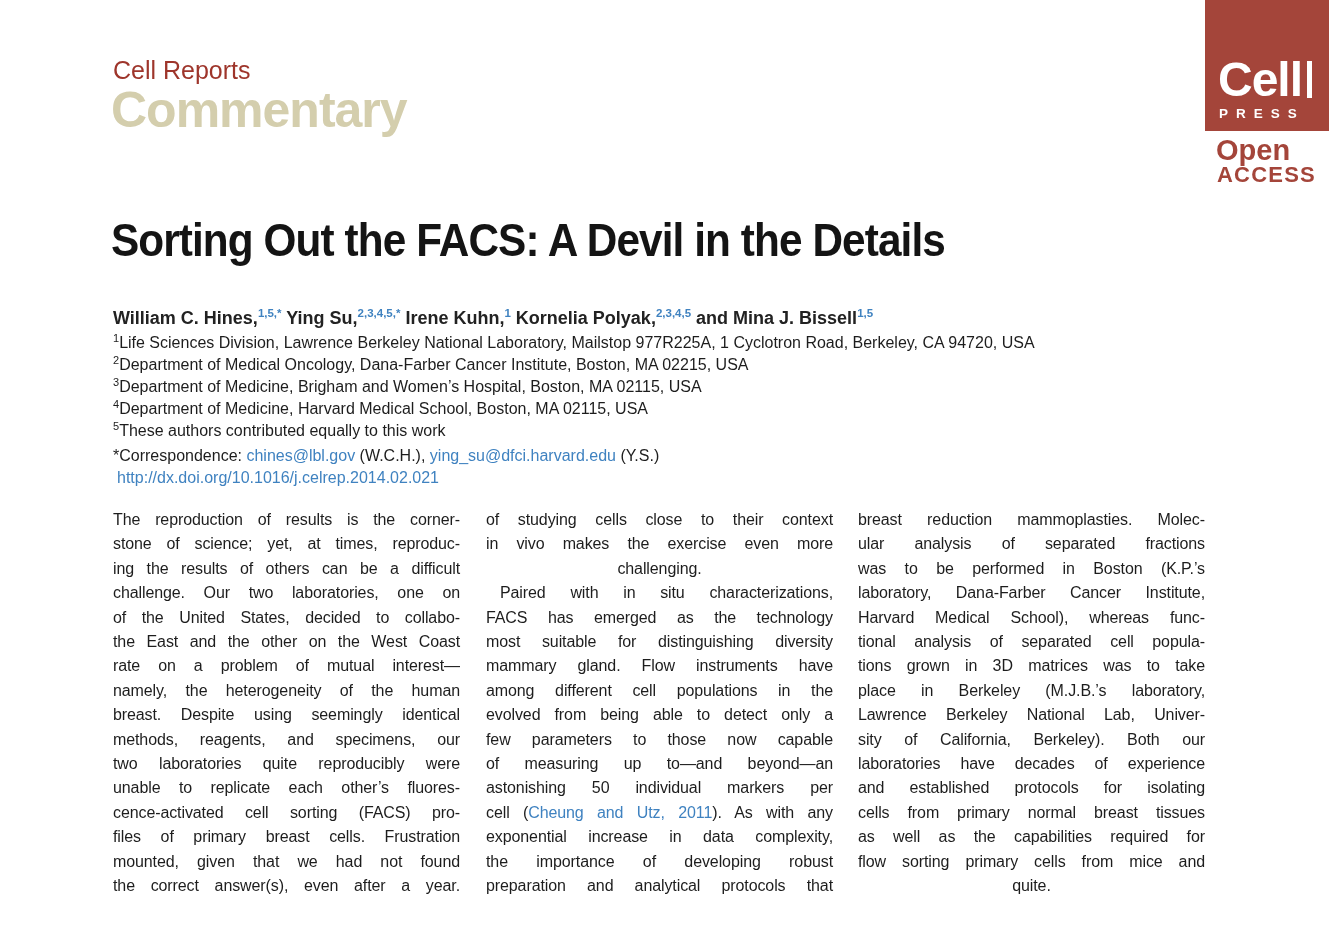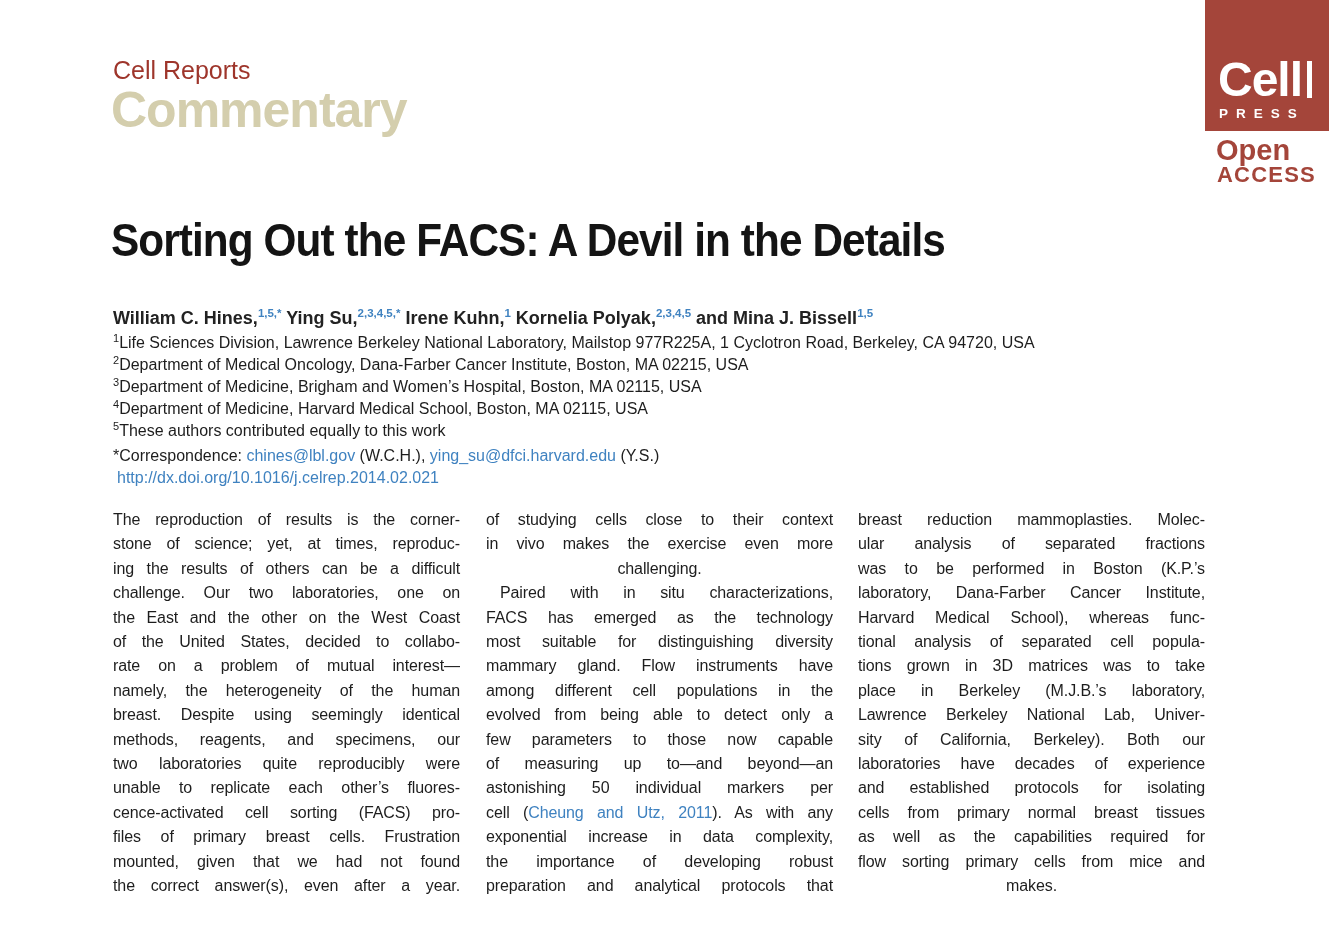--- a/index.html
+++ b/index.html
@@ -74,22 +74,22 @@
 
   <div class="corr"><span>*Correspondence: </span><a class="link">chines@lbl.gov</a><span> (W.C.H.), </span><a class="link">ying_su@dfci.harvard.edu</a><span> (Y.S.)</span></div>
 
   <div class="doi-line"><a class="link">http://dx.doi.org/10.1016/j.celrep.2014.02.021</a></div>
 
   <div class="col" id="col0" style="left:113px">
       <div class="ln j">The reproduction of results is the corner-</div>
       <div class="ln j">stone of science; yet, at times, reproduc-</div>
       <div class="ln j">ing the results of others can be a difficult</div>
       <div class="ln j">challenge. Our two laboratories, one on</div>
+      <div class="ln j">of the United States, decided to collabo-</div>
       <div class="ln j">the East and the other on the West Coast</div>
-      <div class="ln j">of the United States, decided to collabo-</div>
       <div class="ln j">rate on a problem of mutual interest—</div>
       <div class="ln j">namely, the heterogeneity of the human</div>
       <div class="ln j">breast. Despite using seemingly identical</div>
       <div class="ln j">methods, reagents, and specimens, our</div>
       <div class="ln j">two laboratories quite reproducibly were</div>
       <div class="ln j">unable to replicate each other’s fluores-</div>
       <div class="ln j">cence-activated cell sorting (FACS) pro-</div>
       <div class="ln j">files of primary breast cells. Frustration</div>
       <div class="ln j">mounted, given that we had not found</div>
       <div class="ln j">the correct answer(s), even after a year.</div>
@@ -121,16 +121,16 @@
       <div class="ln j">tional analysis of separated cell popula-</div>
       <div class="ln j">tions grown in 3D matrices was to take</div>
       <div class="ln j">place in Berkeley (M.J.B.’s laboratory,</div>
       <div class="ln j">Lawrence Berkeley National Lab, Univer-</div>
       <div class="ln j">sity of California, Berkeley). Both our</div>
       <div class="ln j">laboratories have decades of experience</div>
       <div class="ln j">and established protocols for isolating</div>
       <div class="ln j">cells from primary normal breast tissues</div>
       <div class="ln j">as well as the capabilities required for</div>
       <div class="ln j">flow sorting primary cells from mice and</div>
-      <div class="ln">makes.</div>
+      <div class="ln">quite.</div>
     </div>
 
 </div>
 
 </body></html>

